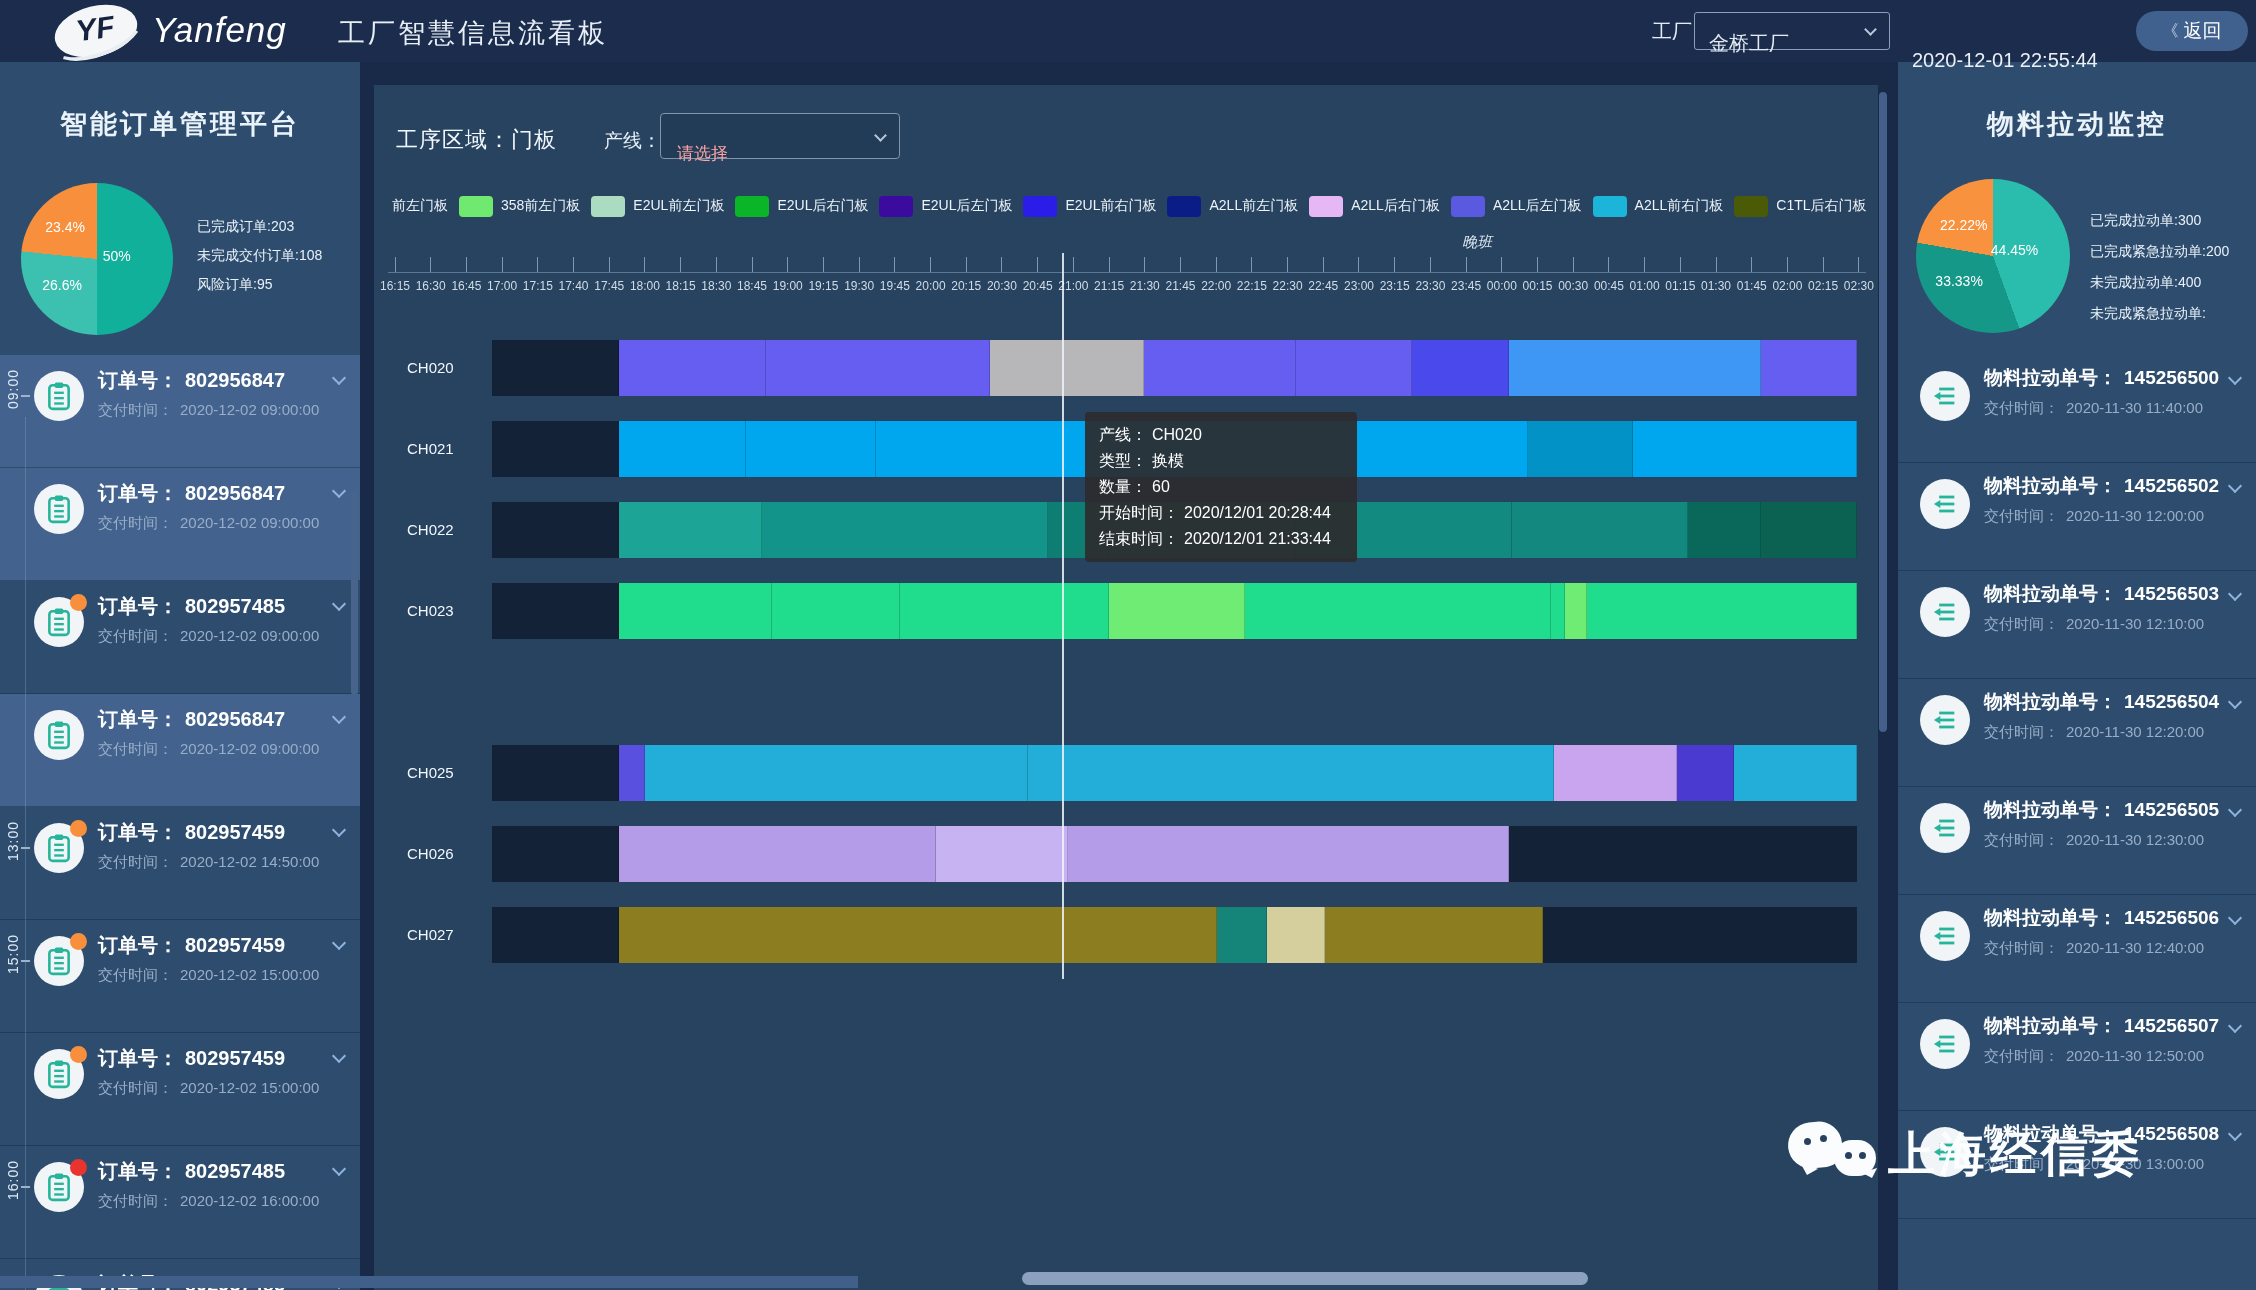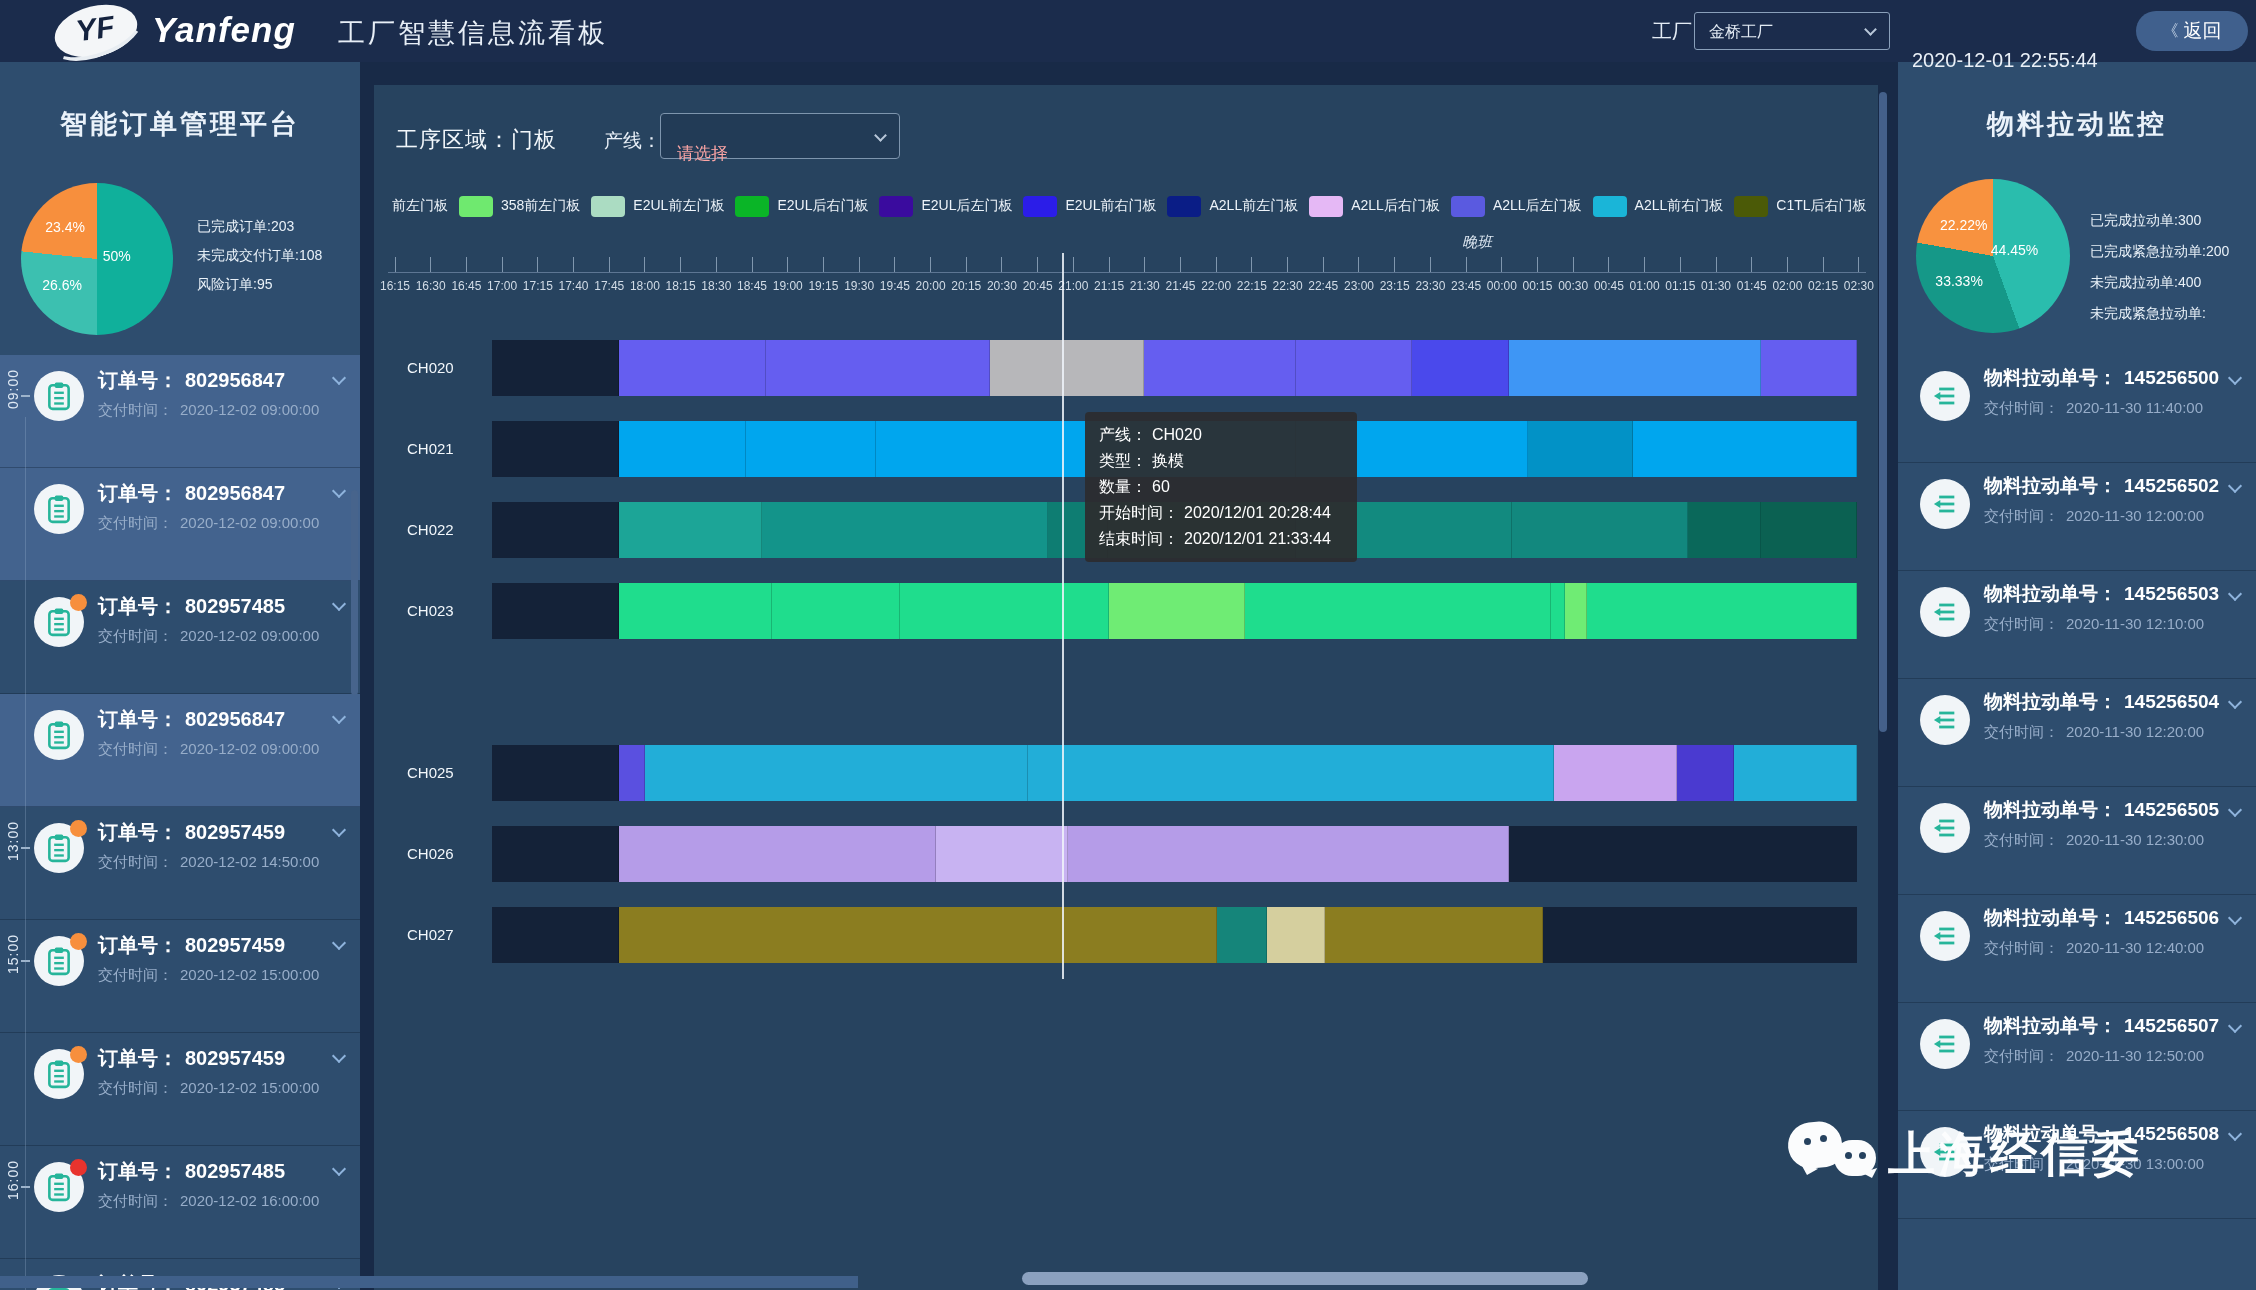--- a/index.html
+++ b/index.html
@@ -5,25 +5,25 @@
   * { margin:0; padding:0; box-sizing:border-box; }
   body { background:#0e1b30; font-family:"Liberation Sans","DejaVu Sans",sans-serif; }
   .stage { position:relative; width:2256px; height:1290px; background:#182a47; overflow:hidden; color:#e9f1f8; }
 
   
   .hdr { position:absolute; left:0; top:0; width:2256px; height:62px; background:#1b2c4c; z-index:4; }
   .logo-wrap { position:absolute; left:50px; top:1px; width:96px; height:60px; }
   .logo-e { position:absolute; left:4px; top:5px; width:84px; height:50px; background:#f4f6f8; border-radius:50%; transform:rotate(-14deg); }
   .logo-swoosh { position:absolute; left:-2px; top:8px; width:96px; height:48px; border:3px solid transparent; border-bottom:4px solid #e8edf2; border-radius:50%; transform:rotate(-20deg); }
   .logo-yf { position:absolute; left:26px; top:11px; font-style:italic; font-weight:bold; font-size:30px; color:#15233f; transform:rotate(-8deg); }
-  .brand { position:absolute; left:152px; top:10px; font-size:35px; font-weight:bold; font-style:italic; color:#ffffff; letter-spacing:1px; }
+  .brand { position:absolute; left:152px; top:10px; font-size:35px; font-weight:normal; font-style:italic; color:#ffffff; letter-spacing:1px; }
   .hdr-title { position:absolute; left:338px; top:15px; font-size:27px; color:#e8eff7; letter-spacing:3px; }
   .fact-label { position:absolute; left:1652px; top:18px; font-size:20px; color:#e4ecf5; }
   .hdr-select { position:absolute; left:1694px; top:12px; width:196px; height:38px; border:1px solid #8aa0ba; border-radius:3px; cursor:pointer; }
-  .hdr-select .sel-text { position:absolute; left:14px; top:9px; font-size:16px; color:#e2eaf3; }
+  .hdr-select .sel-text { position:absolute; left:14px; top:17px; font-size:20px; color:#e2eaf3; }
   .sel-chev { position:absolute; right:14px; top:12px; width:9px; height:9px; border-right:2px solid #b8c7d9; border-bottom:2px solid #b8c7d9; transform:rotate(45deg); }
   .hdr-time { position:absolute; left:1912px; top:17px; font-size:20px; color:#eaf0f7;margin-top:32px; }
   .back-btn { position:absolute; left:2136px; top:11px; width:112px; height:40px; background:#40608d; border-radius:20px; color:#fff; font-size:19px; display:flex; align-items:center; justify-content:center; gap:5px; cursor:pointer; }
   .back-icon { font-size:16px; color:#c9d8ea; }
 
   
   .sb { position:absolute; top:62px; bottom:0; background:#2e4d6e; overflow:hidden; }
   .sb-left { left:0; width:360px; }
   .sb-right { left:1898px; width:358px; }
   .sb-title { position:absolute; top:44px; left:0; right:0; text-align:center; font-size:27px; font-weight:bold; letter-spacing:3px; color:#eaf2fa; }

